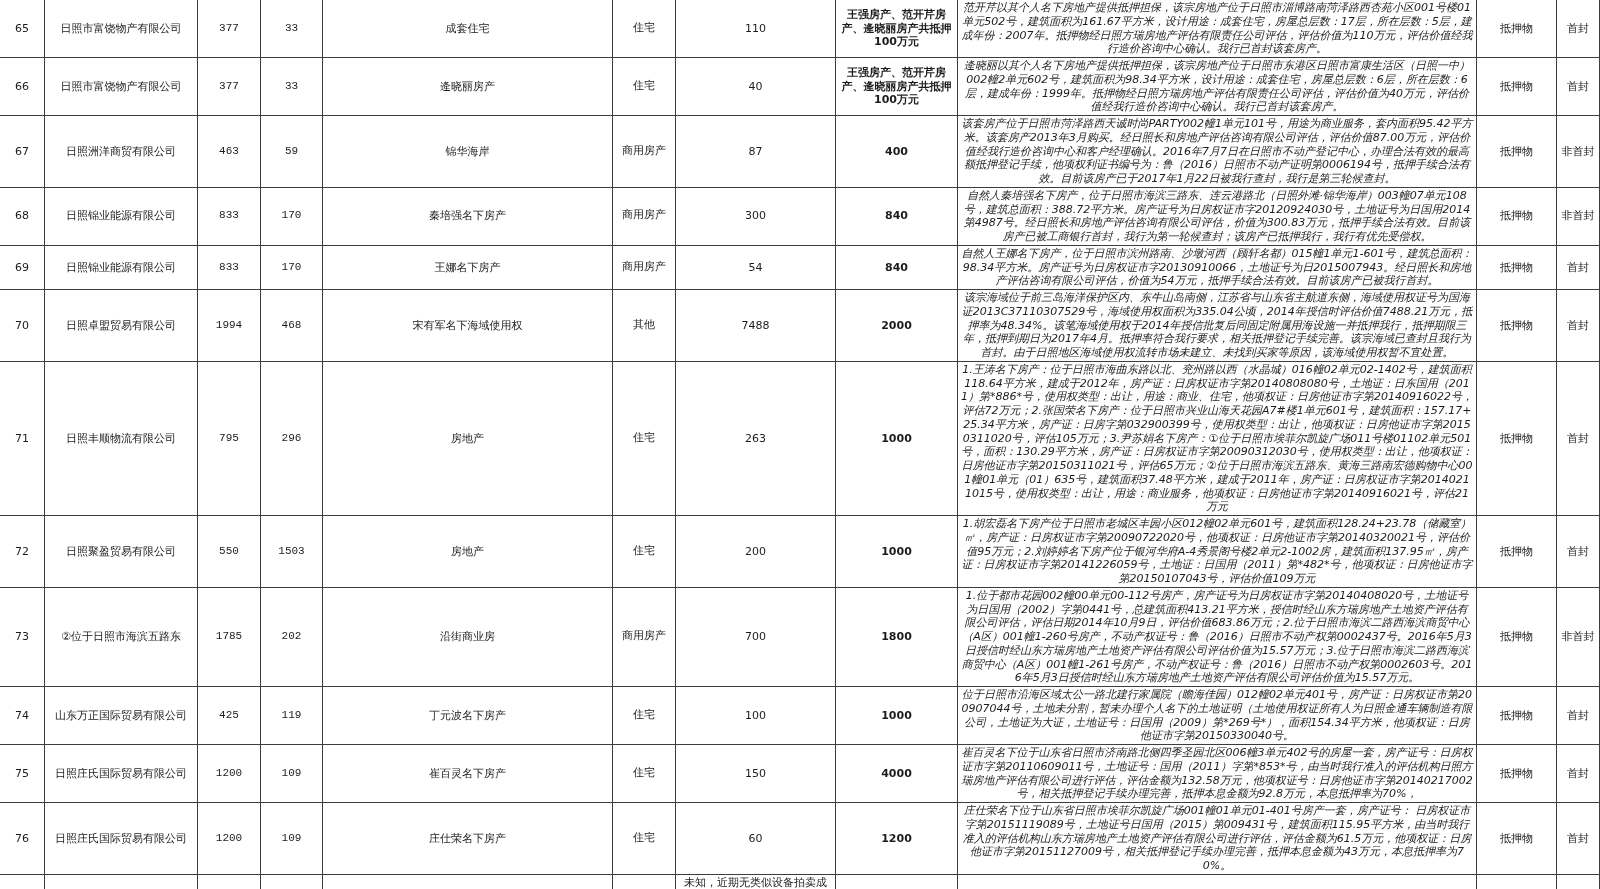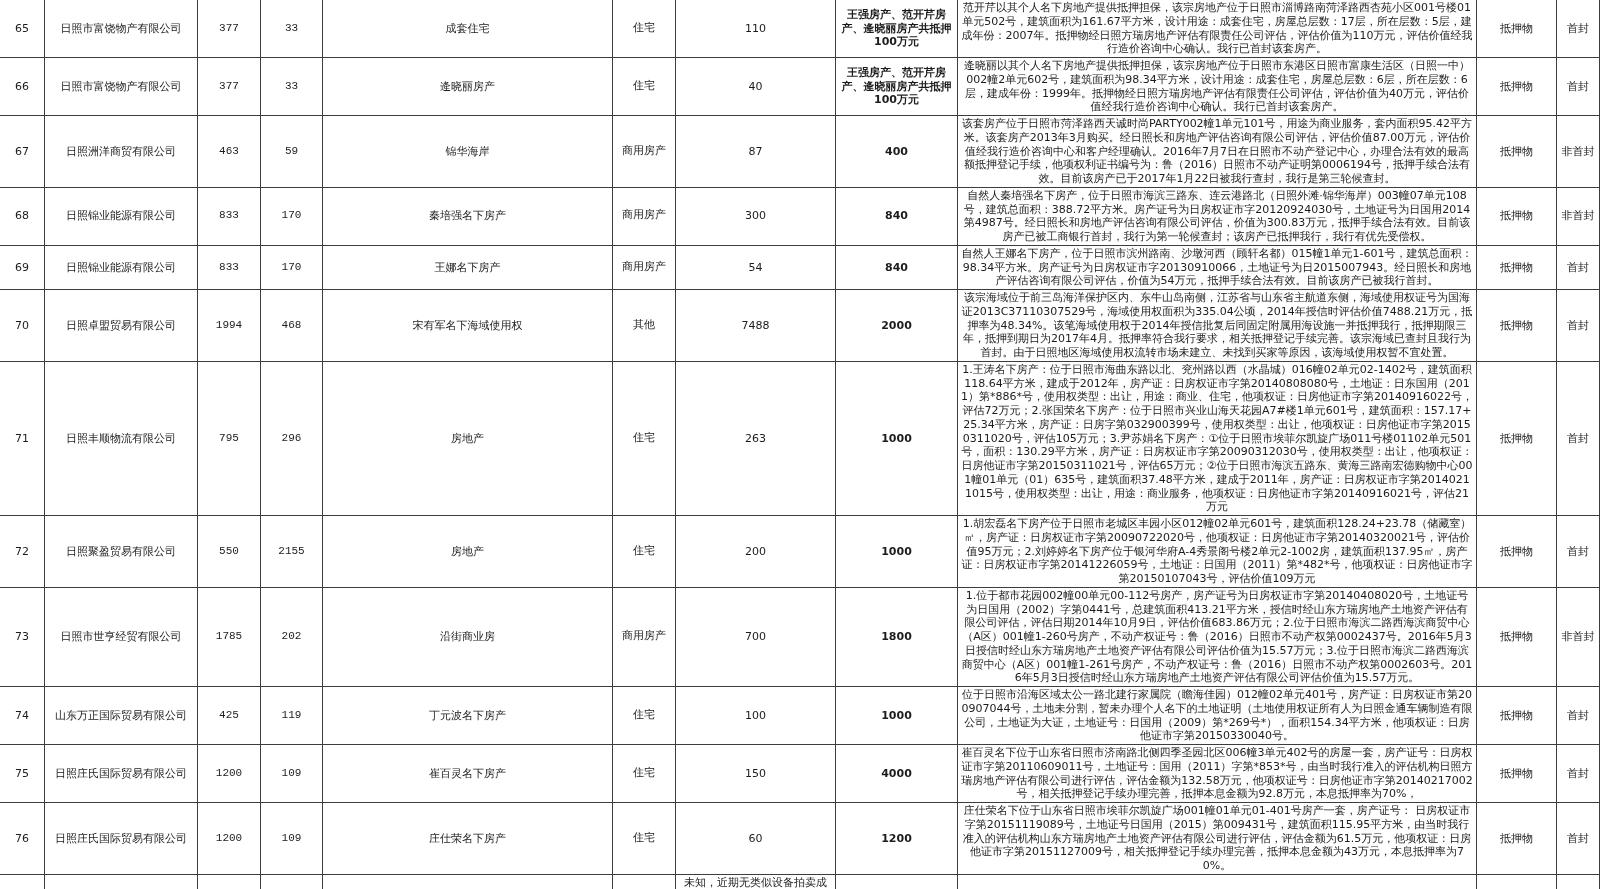--- a/index.html
+++ b/index.html
@@ -32,21 +32,21 @@
     overflow: hidden;
     word-break: break-all;
   }
   td.col-no        { font-size: 11px; }
   td.col-company   { font-size: 11px; padding: 1px 6px; }
   td.col-amount1, td.col-amount2 { font-size: 11.5px; font-family: Liberation Mono, monospace; }
   td.col-collateral{ font-size: 11px; }
   td.col-type      { font-size: 11px; font-family: Liberation Mono, monospace; }
   td.col-value     { font-size: 10px; line-height: 1.18; padding: 1px 4px; }
   td.col-note      { font-size: 10px; line-height: 1.18; padding: 1px 4px; font-weight: bold; }
-  td.col-description { font-size: 10px; line-height: 1.17; padding: 1px 5px; }
+  td.col-description { font-size: 10px; line-height: 1.17; padding: 1px 5px; font-style: italic; }
   td.col-category  { font-size: 10.5px; }
   td.col-seal      { font-size: 10.5px; padding: 1px 1px; margin-left: 24px; }
 </style>
 </head>
 <body>
 
 <div class="page">
   <table class="collateral-table">
     <colgroup>
       <col style="width:45px">
@@ -150,32 +150,32 @@
           <td class="col-value">263</td>
           <td class="col-note">1000</td>
           <td class="col-description">1.王涛名下房产：位于日照市海曲东路以北、兖州路以西（水晶城）016幢02单元02-1402号，建筑面积118.64平方米，建成于2012年，房产证：日房权证市字第20140808080号，土地证：日东国用（2011）第*886*号，使用权类型：出让，用途：商业、住宅，他项权证：日房他证市字第20140916022号，评估72万元；2.张国荣名下房产：位于日照市兴业山海天花园A7#楼1单元601号，建筑面积：157.17+25.34平方米，房产证：日房字第032900399号，使用权类型：出让，他项权证：日房他证市字第20150311020号，评估105万元；3.尹苏娟名下房产：①位于日照市埃菲尔凯旋广场011号楼01102单元501号，面积：130.29平方米，房产证：日房权证市字第20090312030号，使用权类型：出让，他项权证：日房他证市字第20150311021号，评估65万元；②位于日照市海滨五路东、黄海三路南宏德购物中心001幢01单元（01）635号，建筑面积37.48平方米，建成于2011年，房产证：日房权证市字第20140211015号，使用权类型：出让，用途：商业服务，他项权证：日房他证市字第20140916021号，评估21万元</td>
           <td class="col-category">抵押物</td>
           <td class="col-seal">首封</td>
         </tr>
         <tr style="height: 54px;">
           <td class="col-no">72</td>
           <td class="col-company">日照聚盈贸易有限公司</td>
           <td class="col-amount1">550</td>
-          <td class="col-amount2">2155</td>
+          <td class="col-amount2">1503</td>
           <td class="col-collateral">房地产</td>
           <td class="col-type">住宅</td>
           <td class="col-value">200</td>
           <td class="col-note">1000</td>
           <td class="col-description">1.胡宏磊名下房产位于日照市老城区丰园小区012幢02单元601号，建筑面积128.24+23.78（储藏室）㎡，房产证：日房权证市字第20090722020号，他项权证：日房他证市字第20140320021号，评估价值95万元；2.刘婷婷名下房产位于银河华府A-4秀景阁号楼2单元2-1002房，建筑面积137.95㎡，房产证：日房权证市字第20141226059号，土地证：日国用（2011）第*482*号，他项权证：日房他证市字第20150107043号，评估价值109万元</td>
           <td class="col-category">抵押物</td>
           <td class="col-seal">首封</td>
         </tr>
         <tr style="height: 51px;">
           <td class="col-no">73</td>
-          <td class="col-company">日照市世亨经贸有限公司</td>
+          <td class="col-company">②位于日照市海滨五路东</td>
           <td class="col-amount1">1785</td>
           <td class="col-amount2">202</td>
           <td class="col-collateral">沿街商业房</td>
           <td class="col-type">商用房产</td>
           <td class="col-value">700</td>
           <td class="col-note">1800</td>
           <td class="col-description">1.位于都市花园002幢00单元00-112号房产，房产证号为日房权证市字第20140408020号，土地证号为日国用（2002）字第0441号，总建筑面积413.21平方米，授信时经山东方瑞房地产土地资产评估有限公司评估，评估日期2014年10月9日，评估价值683.86万元；2.位于日照市海滨二路西海滨商贸中心（A区）001幢1-260号房产，不动产权证号：鲁（2016）日照市不动产权第0002437号。2016年5月3日授信时经山东方瑞房地产土地资产评估有限公司评估价值为15.57万元；3.位于日照市海滨二路西海滨商贸中心（A区）001幢1-261号房产，不动产权证号：鲁（2016）日照市不动产权第0002603号。2016年5月3日授信时经山东方瑞房地产土地资产评估有限公司评估价值为15.57万元。</td>
           <td class="col-category">抵押物</td>
           <td class="col-seal">非首封</td>
         </tr>

